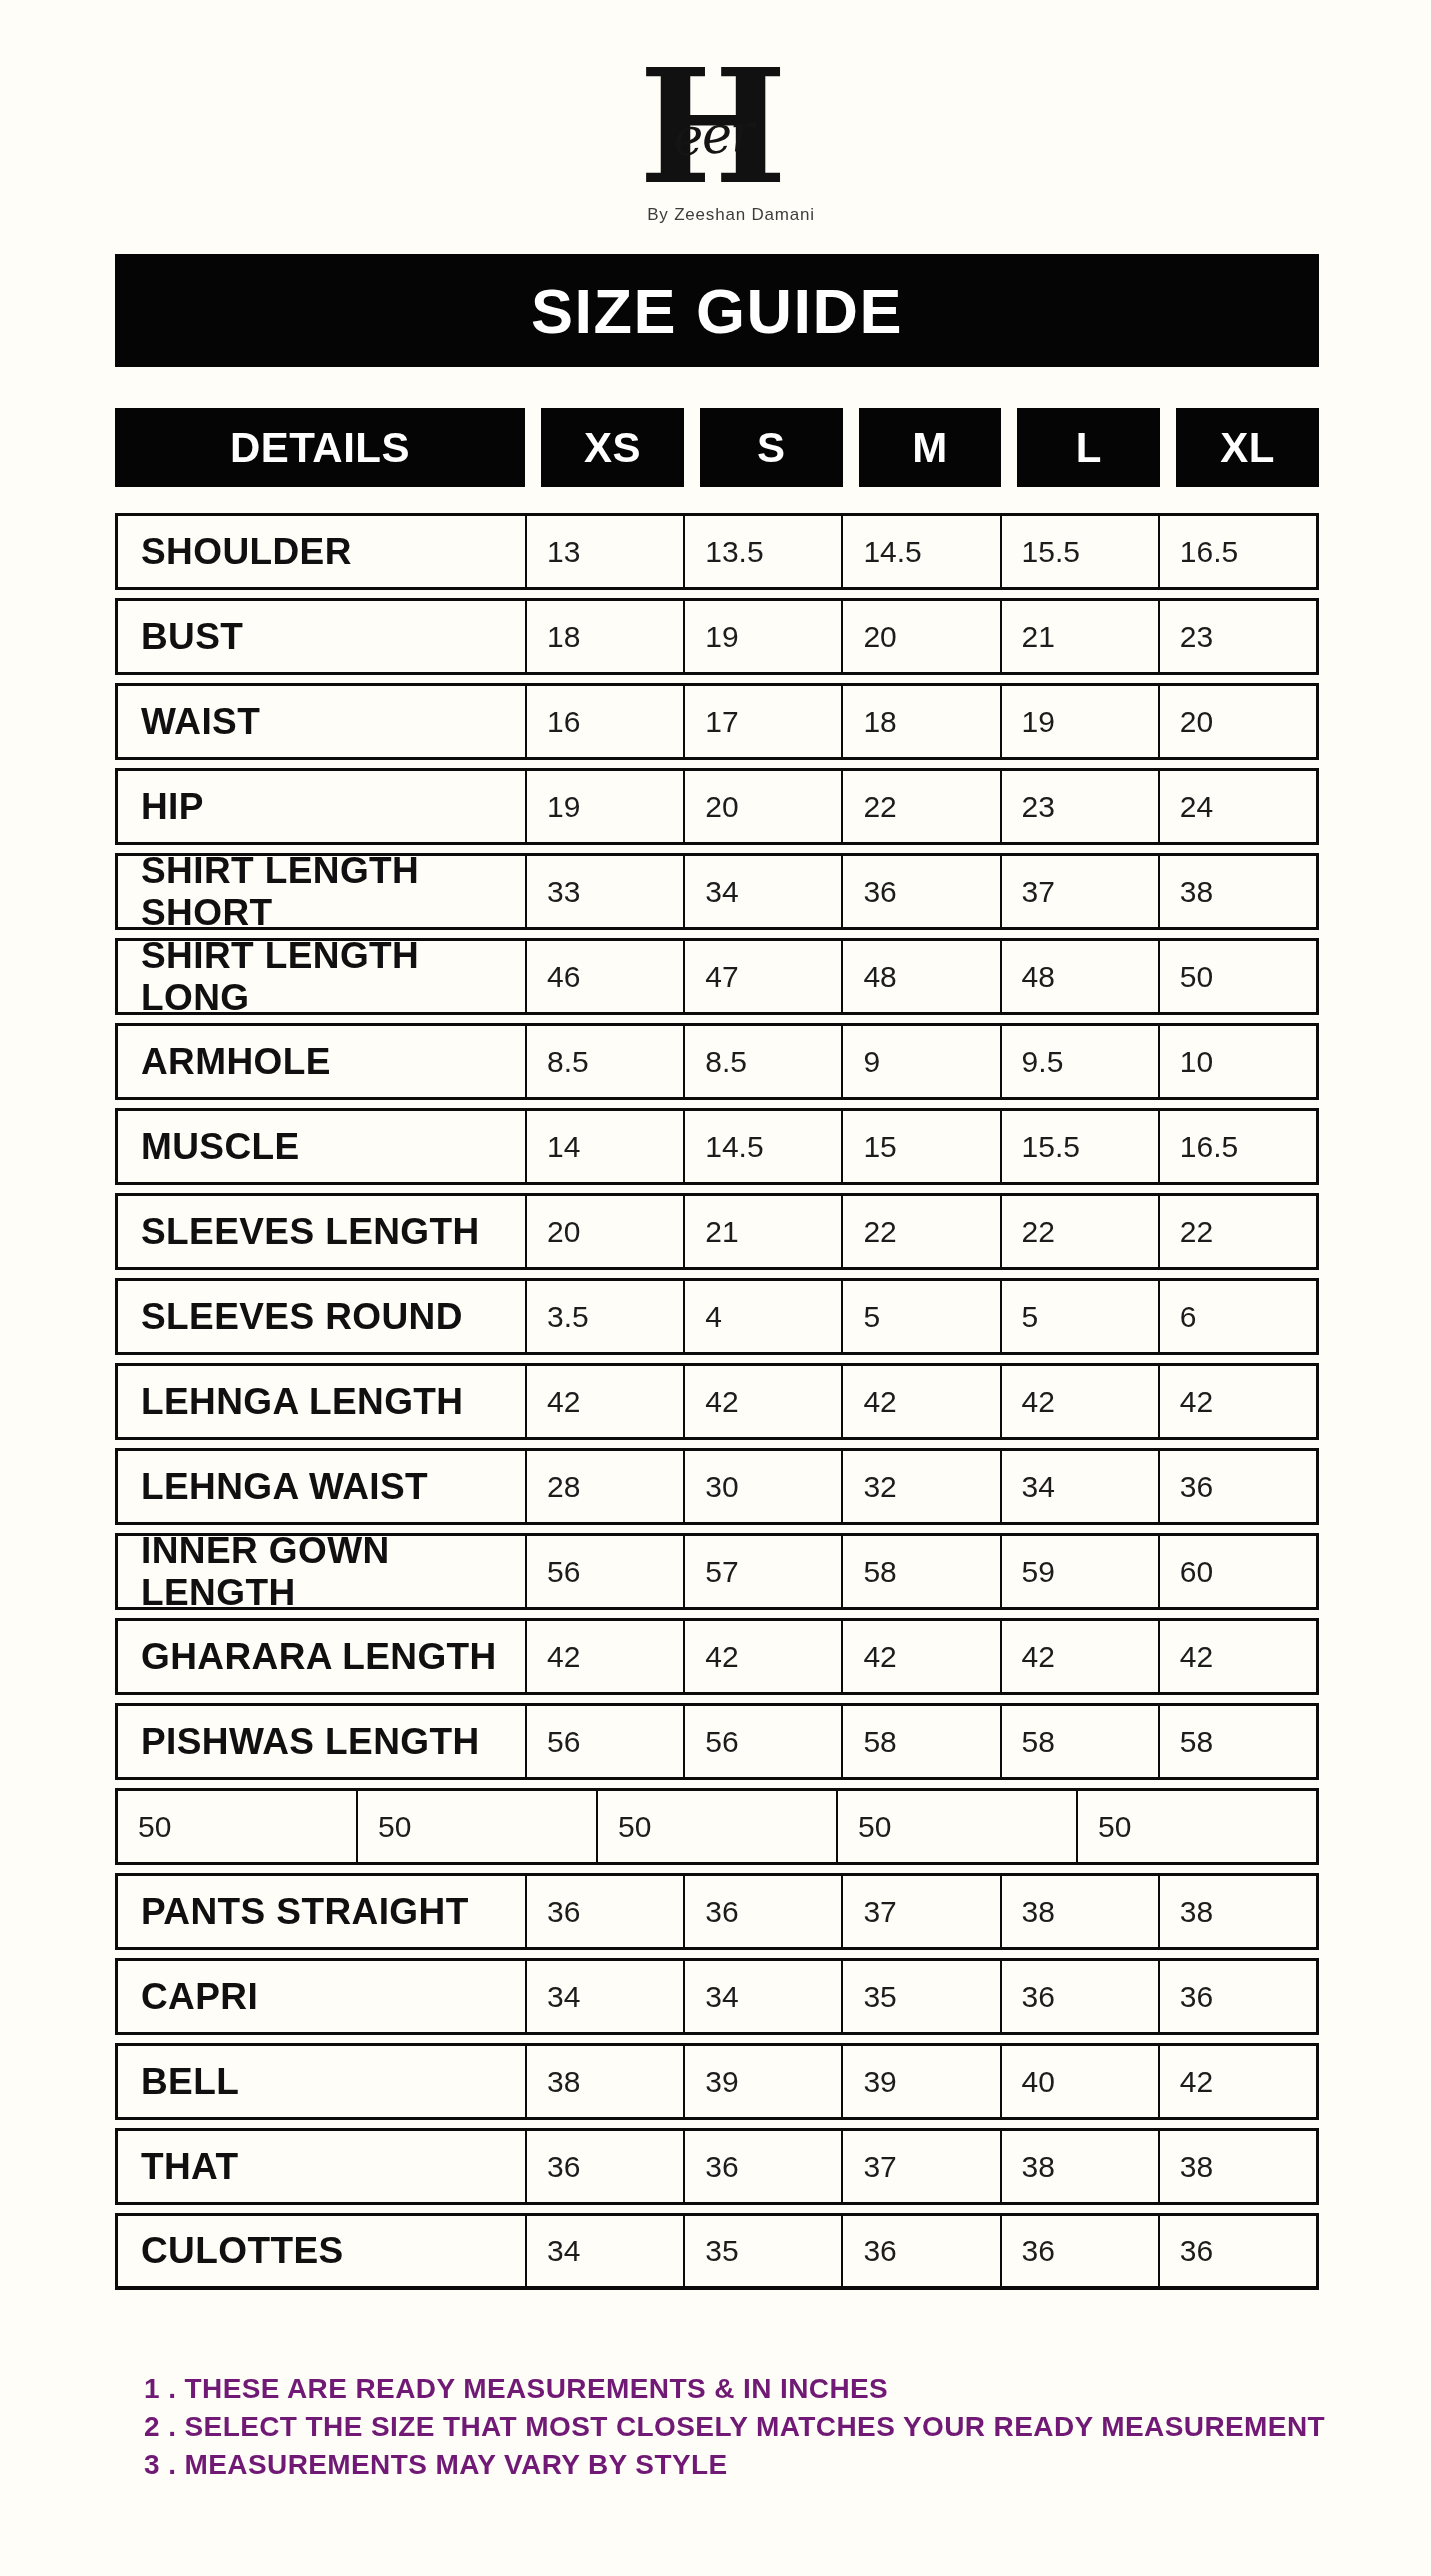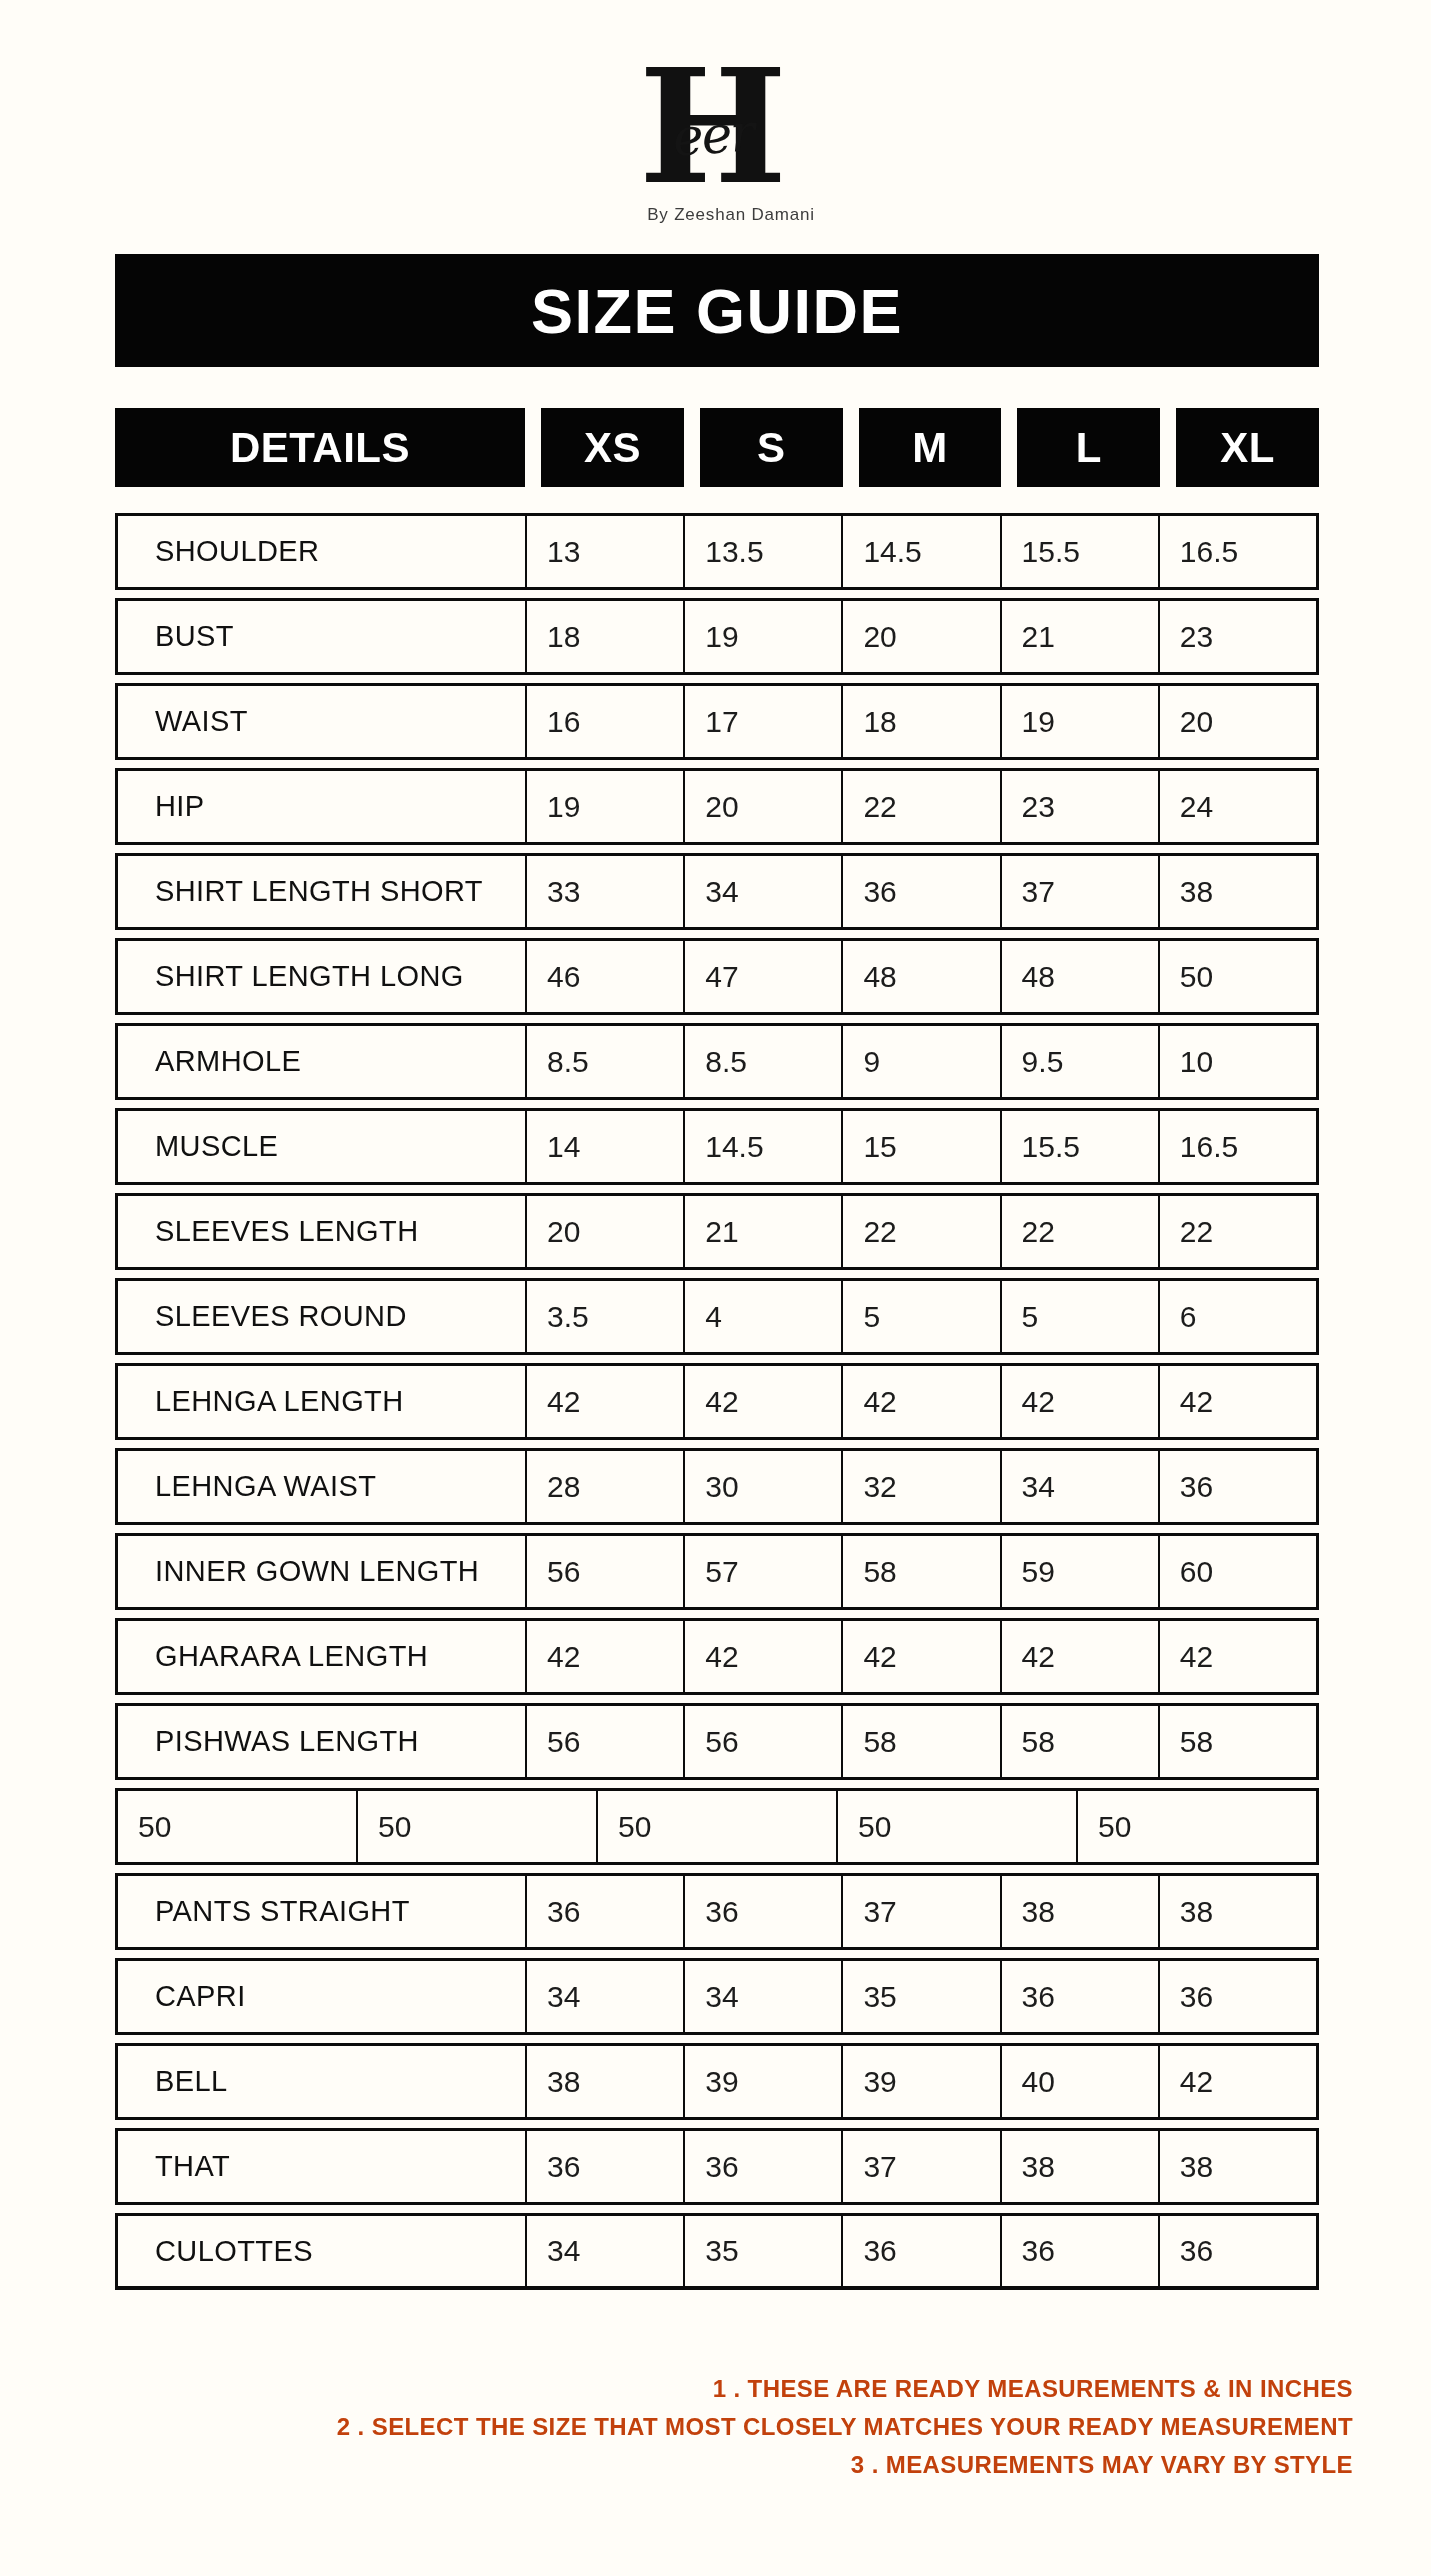--- a/index.html
+++ b/index.html
@@ -91,23 +91,23 @@
     border:3px solid #0b0b0b;
     margin-bottom:8px;
     display:flex;
     background:#fffdf8;
   }
   .trow:last-child { border-bottom-width:4px; margin-bottom:0; }
   .cell-label {
     flex:0 0 409px;
     border-right:2px solid #0b0b0b;
     display:flex; align-items:center;
-    padding-left:37px;
-    font-weight:normal;
-    font-size:29px;
+    padding-left:23px;
+    font-weight:bold;
+    font-size:37px;
     letter-spacing:0.4px;
     color:#101010;
   }
   .cell-value {
     flex:1 1 0;
     border-right:2px solid #0b0b0b;
     display:flex; align-items:center;
     padding-left:20px;
     font-size:30px;
     font-weight:400;
@@ -116,26 +116,25 @@
   .cell-value:last-child { border-right:none; }
 
   
   .notes {
     position:absolute;
     top:2370px; left:144px;
     width:1209px;
   }
   .note-line {
     font-weight:bold;
-    font-size:24px;
+    font-size:28px;
     letter-spacing:0.4px;
     line-height:38px;
-    color:#c2410c;
+    color:#701a75;
     white-space:nowrap;
-    text-align:right;
   }
 </style>
 </head>
 <body>
 
 <div class="logo">
   <div class="logo-mark">
     <span class="logo-h">H</span>
     <span class="logo-eer">eer</span>
     <span class="logo-byline">By Zeeshan Damani</span>

